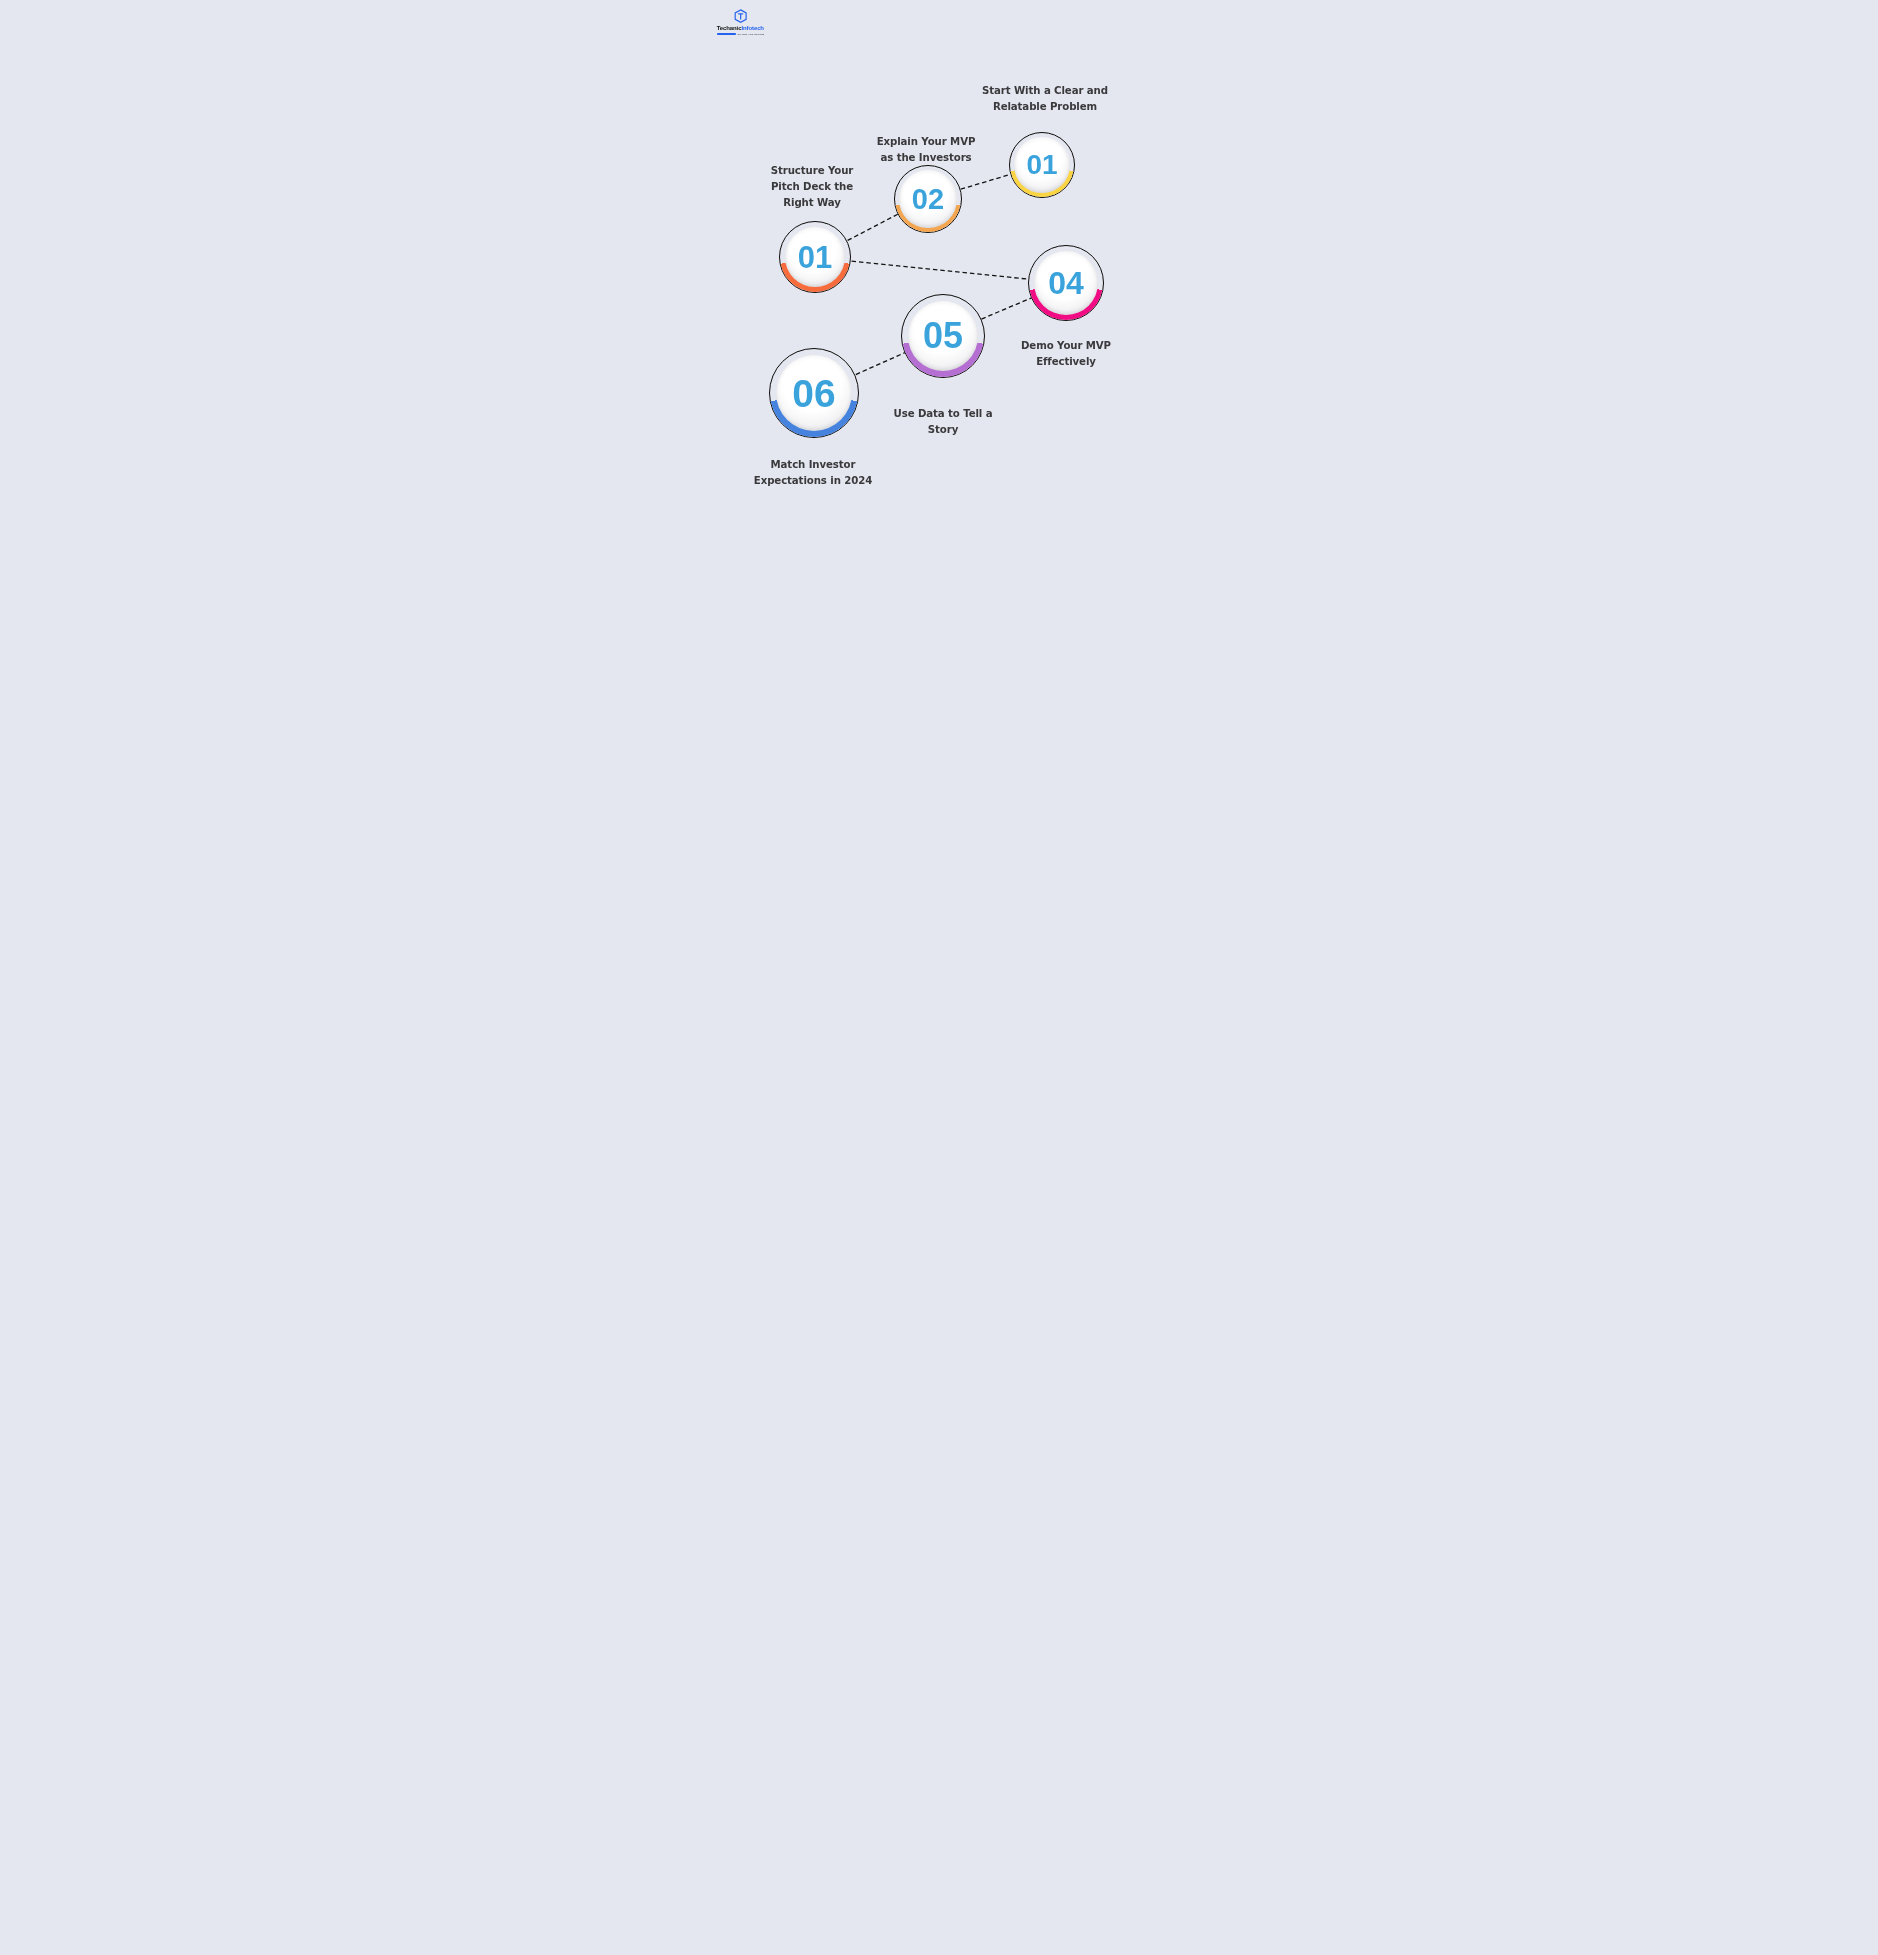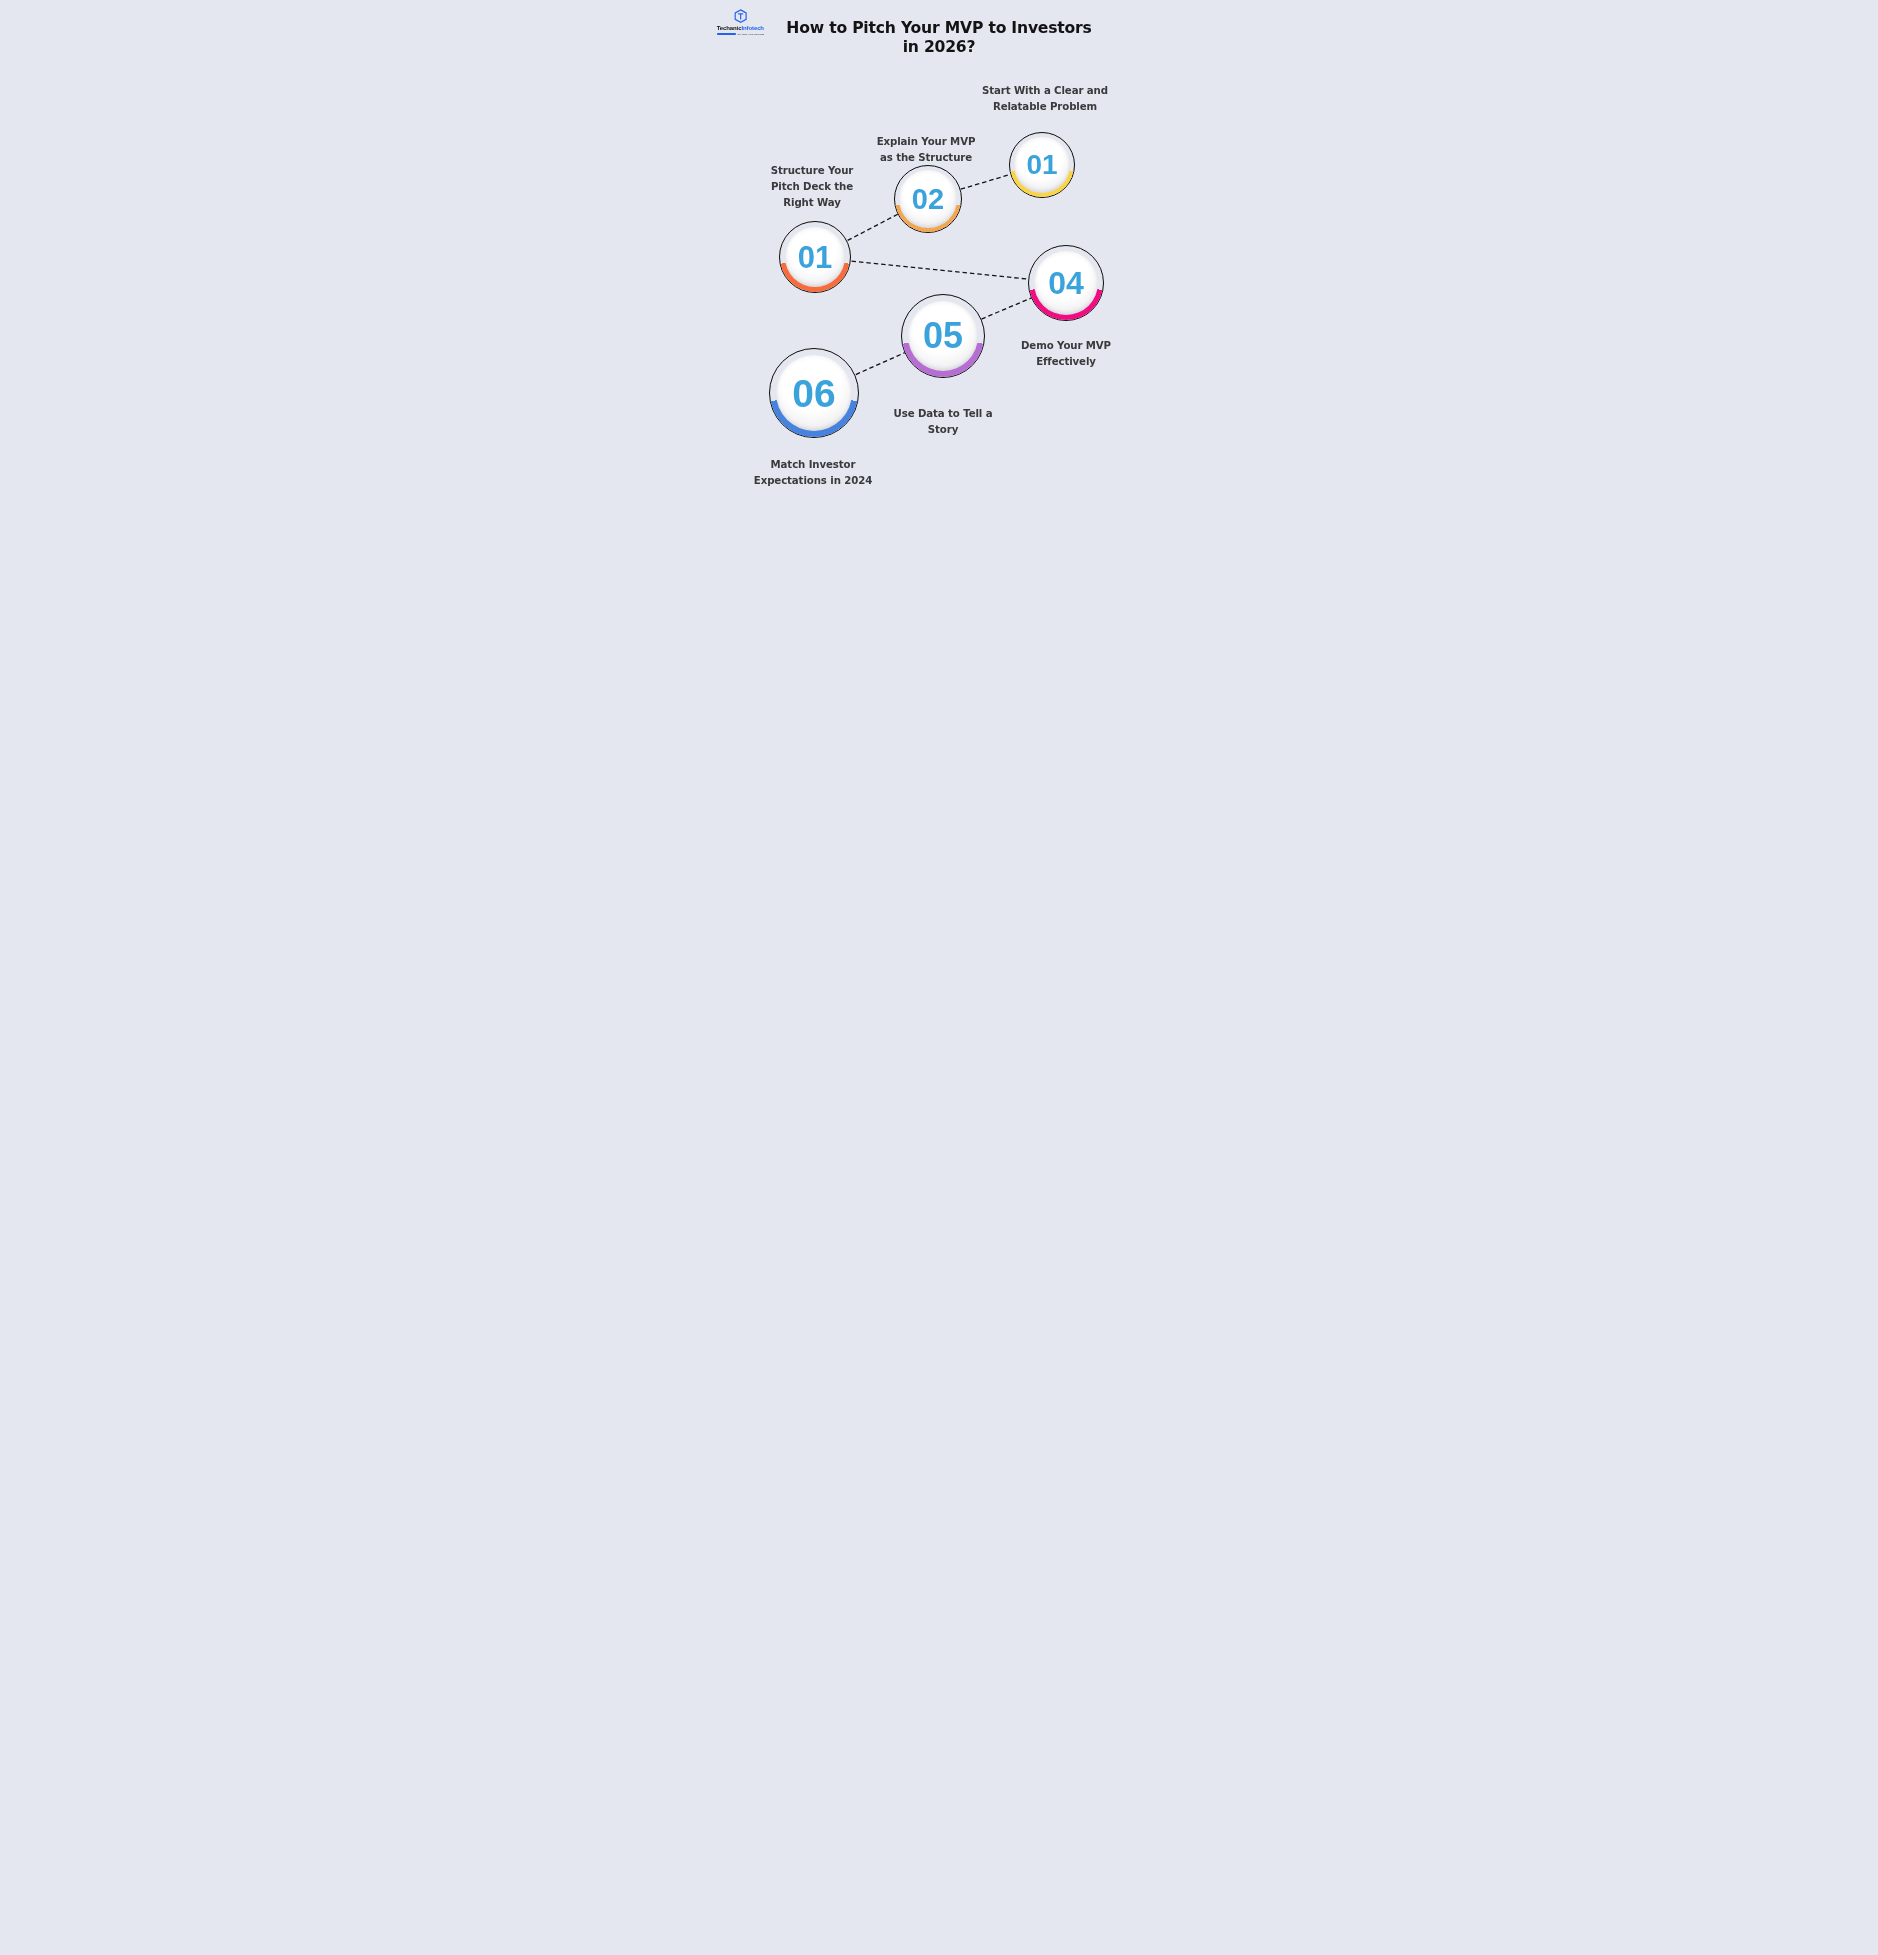--- a/index.html
+++ b/index.html
@@ -123,24 +123,20 @@
     </svg>
     <div class="logo-text">
       <span class="lt-black">Techanic</span><span class="lt-blue">Infotech</span>
     </div>
     <div class="logo-sub">
       <span class="logo-underline"></span>
       <span class="logo-tagline">we code your success</span>
     </div>
   </div>
 
-  <div class="title">
-    <div>How to Pitch Your MVP to Investors</div>
-    <div>in 2026?</div>
-  </div>
 
   <svg class="links" viewBox="0 0 1201 1307" preserveAspectRatio="none">
     <line x1="656" y1="484" x2="783" y2="446"></line>
     <line x1="367" y1="615" x2="495" y2="548"></line>
     <line x1="377" y1="668" x2="829" y2="714"></line>
     <line x1="709" y1="816" x2="837" y2="762"></line>
     <line x1="388" y1="958" x2="513" y2="902"></line>
   </svg>
 
   <div id="steps">
@@ -153,21 +149,21 @@
         <div>Start With a Clear and</div>
         <div>Relatable Problem</div>
       </div>
       <div class="circle c2" style="--arc: #F3A64F;">
         <div class="inner">
           <span class="num">02</span>
         </div>
       </div>
       <div class="step-label l2">
         <div>Explain Your MVP</div>
-        <div>as the Structure</div>
+        <div>as the Investors</div>
       </div>
       <div class="circle c3" style="--arc: #F76C3C;">
         <div class="inner">
           <span class="num">01</span>
         </div>
       </div>
       <div class="step-label l3">
         <div>Structure Your</div>
         <div>Pitch Deck the</div>
         <div>Right Way</div>

